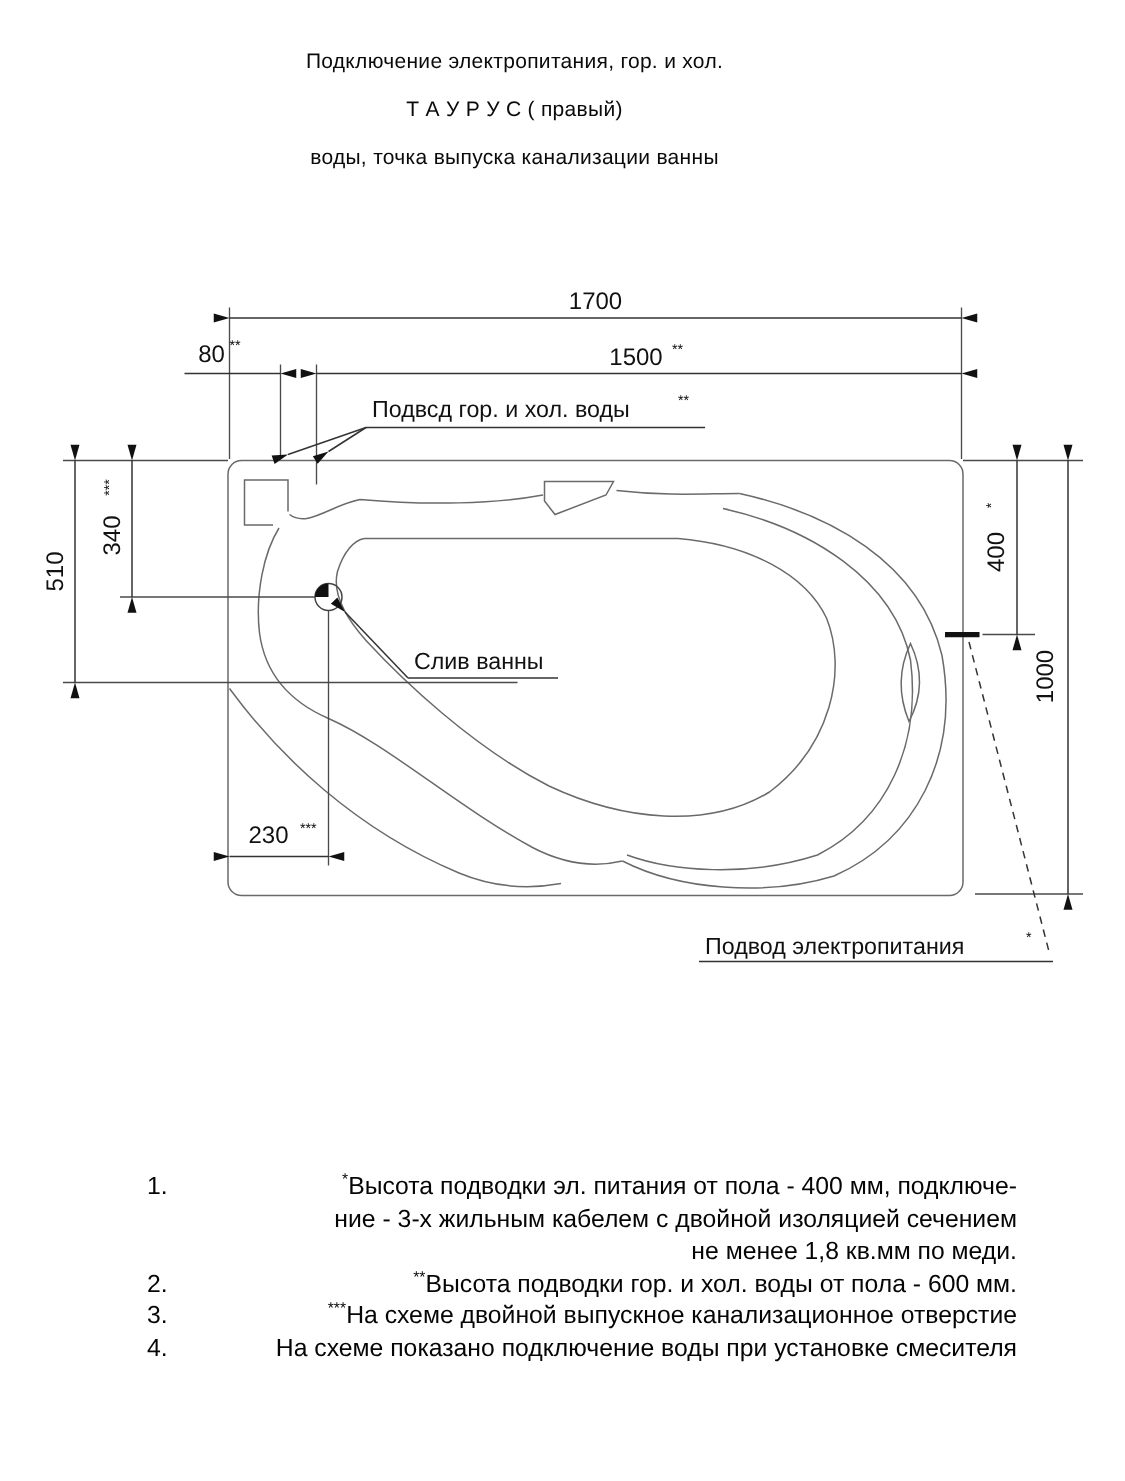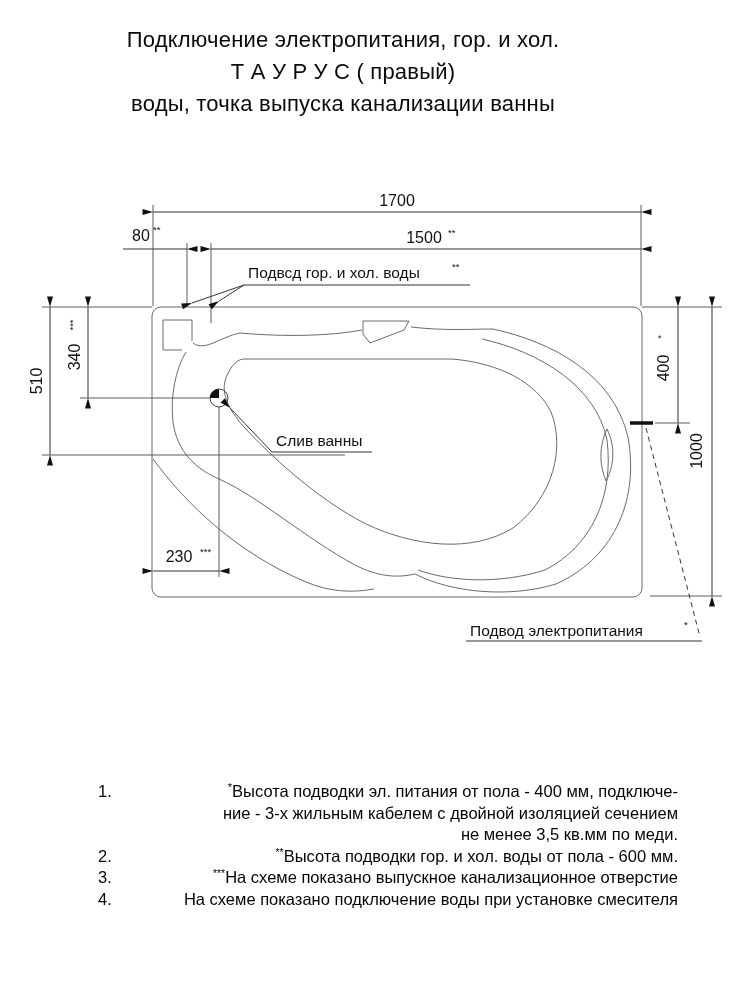--- a/index.html
+++ b/index.html
@@ -2,21 +2,21 @@
 <html><head>
 <meta charset="utf-8">
 <style>
   html,body{margin:0;padding:0;}
   body{
     width:750px;height:987px;position:relative;background:#ffffff;
     font-family:"Liberation Sans",sans-serif;color:#000;overflow:hidden;
   }
   .title{
     position:absolute;top:24px;left:0;width:616px;box-sizing:border-box;
-    padding-left:70px;text-align:center;font-size:22px;line-height:32px;
+    padding-left:70px;text-align:center;font-size:14px;line-height:32px;
     color:#0a0a0a;letter-spacing:.2px;
   }
   svg.drawing{position:absolute;top:0;left:0;}
   svg text{fill:#111;font-family:"Liberation Sans",sans-serif;}
   .dimtxt{font-size:16px;}
   .suptxt{font-size:9.5px;}
   .lbltxt{font-size:15.5px;}
   .notes{
     position:absolute;top:781px;left:98px;width:580px;
     font-size:16.5px;line-height:21.5px;color:#050505;
@@ -141,33 +141,33 @@
     <text class="suptxt" x="684" y="628">*</text>
   </g>
 </svg>
 
 <div class="notes">
   <div class="note">
     <div class="num">1.</div>
     <div class="body">
       <div><sup>*</sup><span>Высота подводки эл. питания от пола - 400 мм, подключе-</span></div>
       <div>ние - 3-х жильным кабелем с двойной изоляцией сечением</div>
-      <div>не менее 3,5 кв.мм по меди.</div>
+      <div>не менее 1,8 кв.мм по меди.</div>
     </div>
   </div>
   <div class="note">
     <div class="num">2.</div>
     <div class="body">
       <div><sup>**</sup><span>Высота подводки гор. и хол. воды от пола - 600 мм.</span></div>
     </div>
   </div>
   <div class="note">
     <div class="num">3.</div>
     <div class="body">
-      <div><sup>***</sup><span>На схеме показано выпускное канализационное отверстие</span></div>
+      <div><sup>***</sup><span>На схеме двойной выпускное канализационное отверстие</span></div>
     </div>
   </div>
   <div class="note">
     <div class="num">4.</div>
     <div class="body">
       <div><sup></sup><span>На схеме показано подключение воды при установке смесителя</span></div>
     </div>
   </div>
 </div>
 

